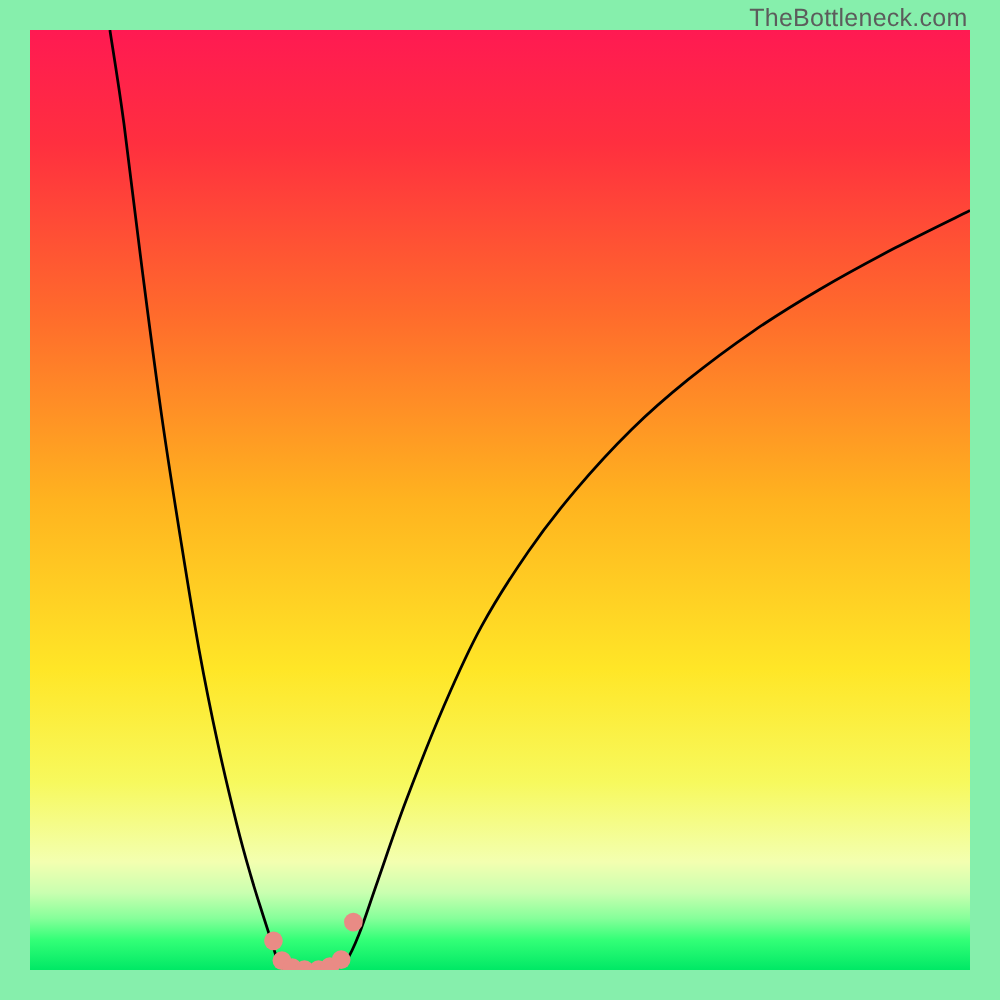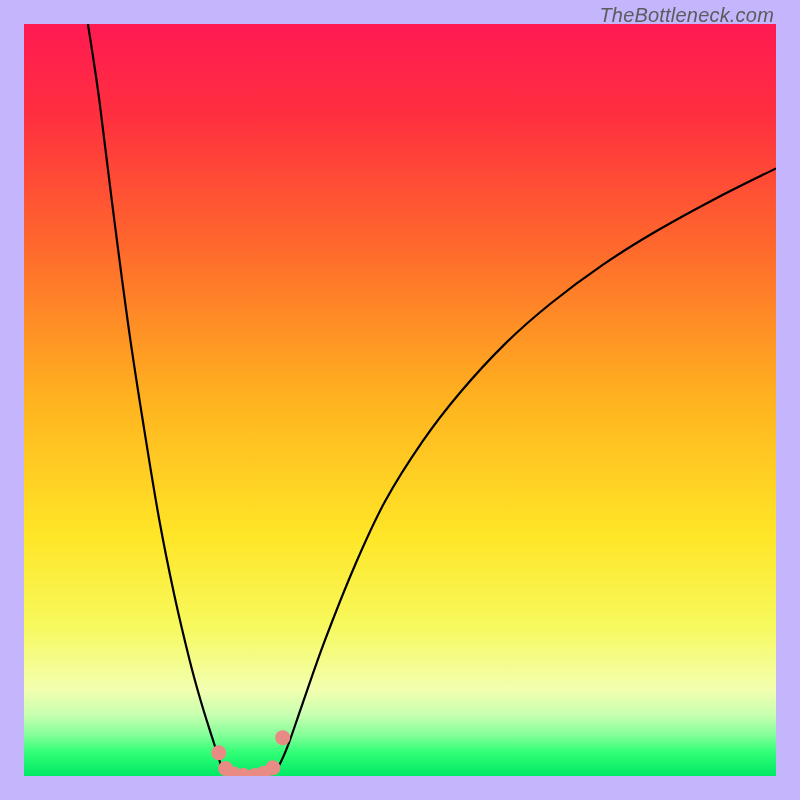--- a/index.html
+++ b/index.html
@@ -7,22 +7,21 @@
     padding: 0;
     width: 800px;
     height: 800px;
     overflow: hidden;
     background: #000;
     font-family: Arial, Helvetica, sans-serif;
   }
   .frame {
     position: absolute;
     inset: 0;
-    background: #c4b5fd;
-    font-style: italic;
+    background: #86efac;
   }
   .plot-area {
     position: absolute;
     left: 24px;
     top: 24px;
     width: 752px;
     height: 752px;
     overflow: hidden;
   }
   .watermark {

